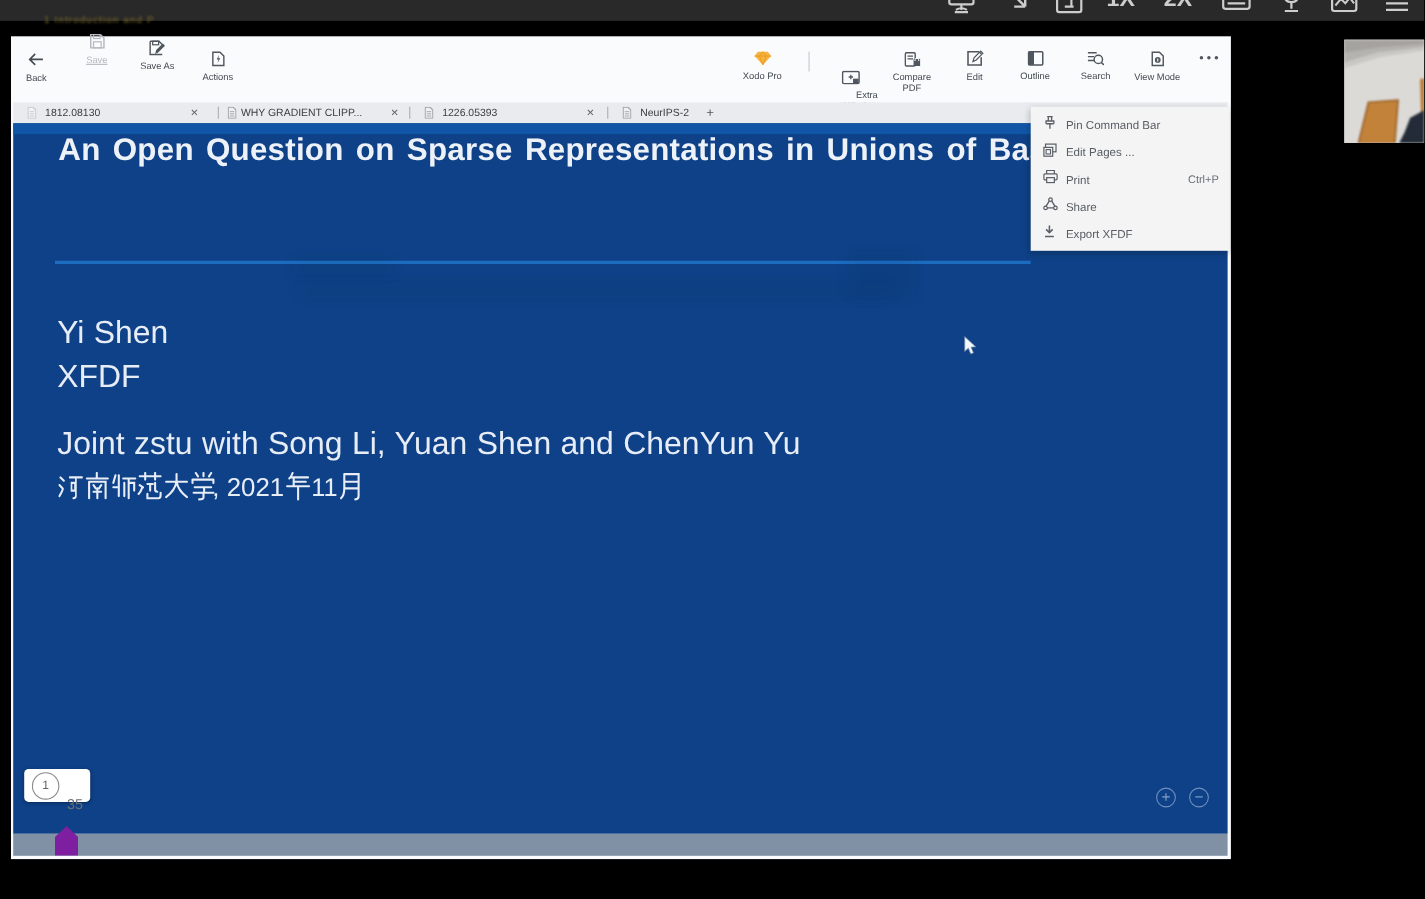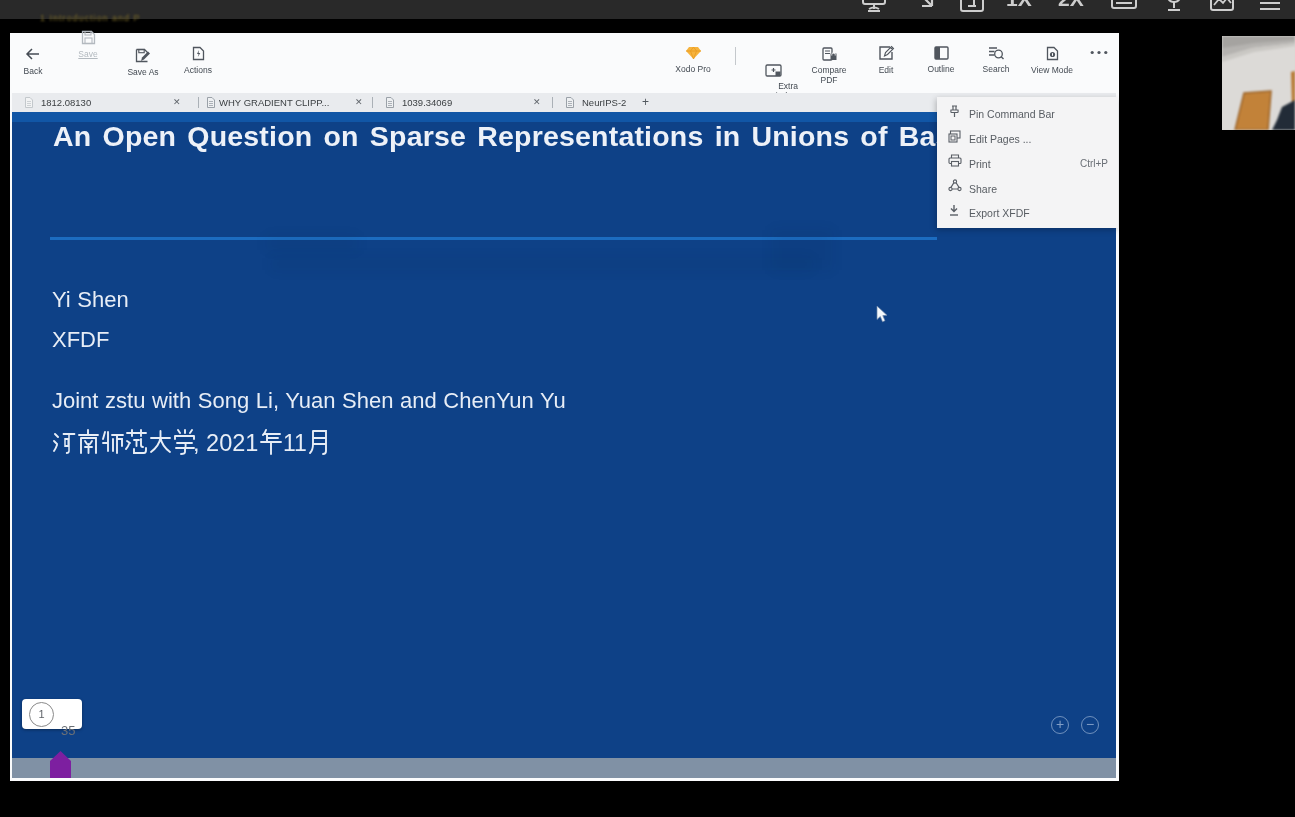--- a/index.html
+++ b/index.html
@@ -22,21 +22,21 @@
   .tabtxt{position:absolute;font-size:9.5px;color:#3c4043;top:3.5px;white-space:nowrap;}
   .tabx{position:absolute;font-size:9px;color:#60656b;top:3.5px;}
   .tabsep{position:absolute;top:4px;width:1px;height:11px;background:#aab0b6;}
   .tabico{position:absolute;top:4px;}
   
   #doc{left:12px;top:112px;width:1104px;height:646px;background:#0e4187;overflow:hidden;}
   #brightstrip{left:0;top:0;width:1104px;height:10px;background:#1156a6;}
   #slidetitle{left:41px;color:#edf1f8;font-size:28.5px;font-weight:700;
               letter-spacing:0.2px;word-spacing:3px;white-space:nowrap;top:8px;}
   #rule{left:38px;top:125px;width:887px;height:3px;background:#1c6cc0;}
-  .bodyline{position:absolute;left:40px;color:#e7edf6;font-size:22px;letter-spacing:0;
+  .bodyline{position:absolute;left:40px;color:#e7edf6;font-size:29px;letter-spacing:0;
             word-spacing:0.5px;white-space:nowrap;}
   
   #chip{left:10px;top:587px;width:60px;height:30px;background:#fff;border-radius:4px;
         box-shadow:0 1px 3px rgba(0,0,0,.35);}
   #chipcirc{position:absolute;left:7px;top:3px;width:23px;height:23px;border:1.5px solid #8a8a8a;
             border-radius:50%;color:#5f6368;font-size:11px;text-align:center;line-height:23px;}
   #chipnum{position:absolute;left:39px;top:24px;color:#6a6f75;font-size:13px;}
   
   .zbtn{position:absolute;width:16px;height:16px;border:1.6px solid rgba(190,208,232,.55);
         border-radius:50%;color:rgba(190,208,232,.65);font-size:14px;line-height:15px;
@@ -99,21 +99,21 @@
   <div class="tbtn" style="left:13px;top:46px;width:40px;">
     <svg width="16" height="16" viewBox="0 0 16 16">
         <path d="M14 8 L2.5 8 M7 3 L2 8 L7 13" stroke="#454c54" stroke-width="1.5" fill="none"></path>
       </svg>Back</div>
   <div class="tbtn gray" style="left:68px;top:30px;width:40px;text-decoration:underline;">
     <svg width="15" height="15" viewBox="0 0 15 15">
         <path d="M1.5 1.5 H10.5 L13.5 4.5 V13.5 H1.5 Z" stroke="#b3b9bf" stroke-width="1.3" fill="none"></path>
         <rect x="4" y="1.5" width="6" height="3.5" stroke="#b3b9bf" stroke-width="1.1" fill="none"></rect>
         <rect x="4" y="8" width="7" height="5.5" stroke="#b3b9bf" stroke-width="1.1" fill="none"></rect>
       </svg>Save</div>
-  <div class="tbtn" style="left:120px;top:48px;width:46px;">
+  <div class="tbtn" style="left:120px;top:36px;width:46px;">
     <svg width="16" height="15" viewBox="0 0 16 15">
         <path d="M1.5 1.5 H9.5 L12.5 4.5 V6 M12.5 13.5 H1.5 V1.5" stroke="#50565e" stroke-width="1.3" fill="none"></path>
         <rect x="3.8" y="1.5" width="5.4" height="3.2" stroke="#50565e" stroke-width="1.1" fill="none"></rect>
         <path d="M6 13 L7 9.5 L13 3.5 L15 5.5 L9 11.5 Z" fill="#50565e"></path>
       </svg>Save As</div>
   <div class="tbtn" style="left:176px;top:46px;width:44px;">
     <svg width="13" height="15" viewBox="0 0 13 15">
         <path d="M1.5 1.5 H8 L11.5 5 V13.5 H1.5 Z" stroke="#50565e" stroke-width="1.3" fill="none"></path>
         <path d="M7 4 L5 8 H6.6 L5.8 11 L8.3 7 H6.6 Z" fill="#50565e"></path>
       </svg>Actions</div>
@@ -177,21 +177,21 @@
         <path d="M0.5 0.5 H5 L7.5 3 V10.5 H0.5 Z" stroke="#9aa1a8" stroke-width="1" fill="#eef0f2"></path>
         <path d="M2 4.5 H6 M2 6.5 H6 M2 8.5 H6" stroke="#9aa1a8" stroke-width="0.8"></path>
       </svg>
     <div class="tabtxt" style="left:207px;">WHY GRADIENT CLIPP...</div>
     <div class="tabx" style="left:343px;">✕</div>
     <div class="tabsep" style="left:360px;"></div>
     <svg class="tabico" style="left:374px;" width="8" height="11" viewBox="0 0 8 11">
         <path d="M0.5 0.5 H5 L7.5 3 V10.5 H0.5 Z" stroke="#9aa1a8" stroke-width="1" fill="#eef0f2"></path>
         <path d="M2 4.5 H6 M2 6.5 H6 M2 8.5 H6" stroke="#9aa1a8" stroke-width="0.8"></path>
       </svg>
-    <div class="tabtxt" style="left:390px;">1039.34069</div>
+    <div class="tabtxt" style="left:390px;">1226.05393</div>
     <div class="tabx" style="left:521px;">✕</div>
     <div class="tabsep" style="left:540px;"></div>
     <svg class="tabico" style="left:554px;" width="8" height="11" viewBox="0 0 8 11">
         <path d="M0.5 0.5 H5 L7.5 3 V10.5 H0.5 Z" stroke="#9aa1a8" stroke-width="1" fill="#eef0f2"></path>
         <path d="M2 4.5 H6 M2 6.5 H6 M2 8.5 H6" stroke="#9aa1a8" stroke-width="0.8"></path>
       </svg>
     <div class="tabtxt" style="left:570px;">NeurIPS-2</div>
     <div class="tabtxt" style="left:630px;font-size:12px;top:2px;color:#52585e;">+</div>
   </div>
 

